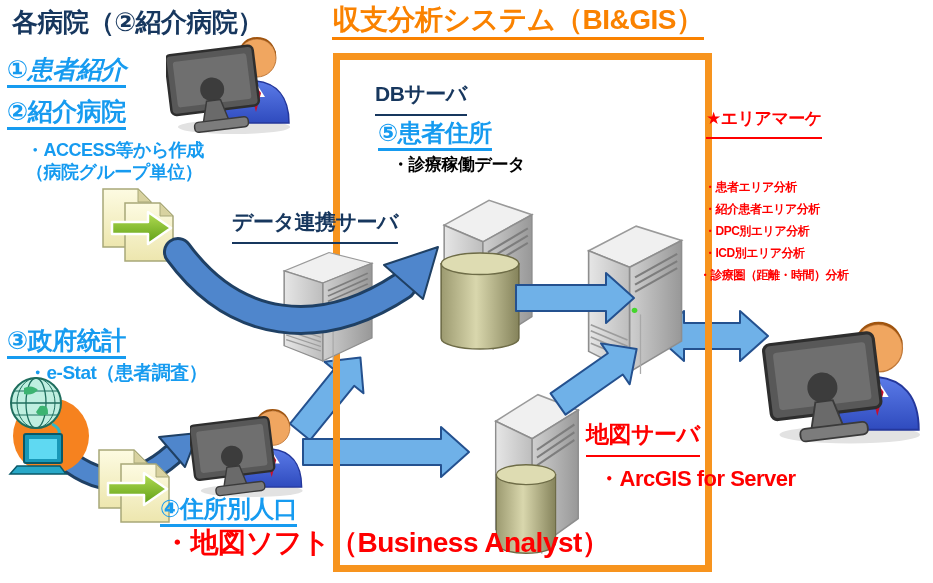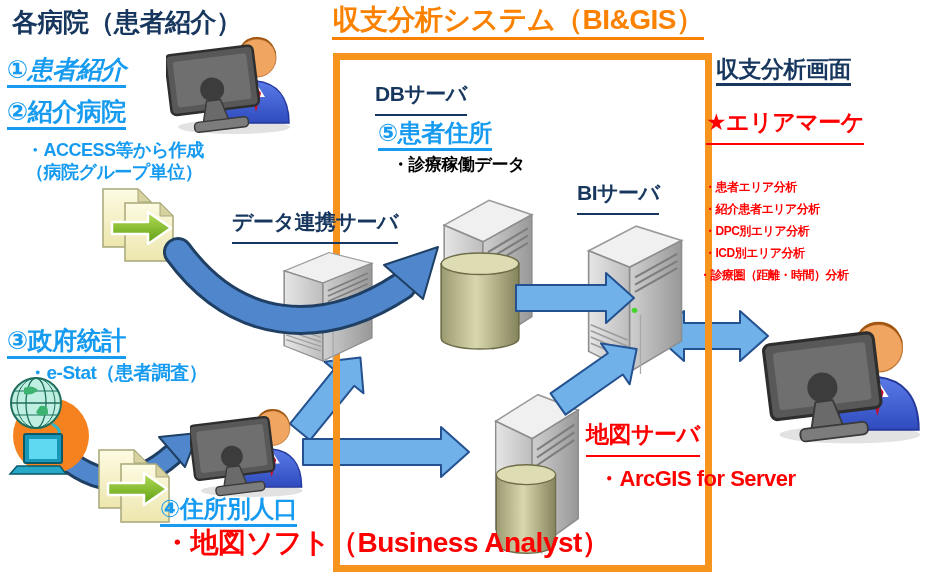--- a/index.html
+++ b/index.html
@@ -123,40 +123,38 @@
       </symbol>
     </defs>
   </svg>
 
   <div class="orange-box"></div>
 
   <div class="title txt">
     <span class="orange ul">収支分析システム（BI&amp;GIS）</span>
   </div>
 
-  <div class="abs txt navy z60" style="left:12px;top:8px;font-size:26px;">各病院（患者紹介）</div>
+  <div class="abs txt navy z60" style="left:12px;top:8px;font-size:26px;">各病院（②紹介病院）</div>
   <div class="abs txt z60" style="left:7px;top:55px;font-size:25px;font-style:italic;"><span class="blue ul">①患者紹介</span></div>
   <div class="abs txt z60" style="left:7px;top:97px;font-size:25px;"><span class="blue ul">②紹介病院</span></div>
   <div class="abs txt blue z60" style="left:26px;top:140px;font-size:18px;">・ACCESS等から作成</div>
   <div class="abs txt blue z60" style="left:26px;top:162px;font-size:18px;">（病院グループ単位）</div>
   <div class="abs txt z60" style="left:7px;top:326px;font-size:25px;"><span class="blue ul">③政府統計</span></div>
   <div class="abs txt blue z60" style="left:28px;top:362px;font-size:19px;">・e-Stat（患者調査）</div>
   <div class="abs txt z60" style="left:160px;top:495px;font-size:24px;text-align:center;"><span class="blue ul">④住所別人口</span></div>
   <div class="abs txt red z60" style="left:163px;top:527px;font-size:28px;">・地図ソフト（Business Analyst）</div>
 
   <div class="abs txt z60" style="left:232px;top:210px;font-size:21px;"><span class="navy ul2">データ連携サーバ</span></div>
   <div class="abs txt z60" style="left:375px;top:82px;font-size:21px;"><span class="navy ul2">DBサーバ</span></div>
   <div class="abs txt z60" style="left:378px;top:119px;font-size:24px;"><span class="blue ul">⑤患者住所</span></div>
   <div class="abs txt lblue z60" style="left:392px;top:155px;font-size:17px;">・診療稼働データ</div>
-  <div class="abs txt z60" style="left:577px;top:181px;font-size:21px;"><span class="navy ul2">BIサーバ</span></div>
   <div class="abs txt z60" style="left:586px;top:421px;font-size:23px;"><span class="red ul2">地図サーバ</span></div>
   <div class="abs txt red z60" style="left:598px;top:466px;font-size:22px;">・ArcGIS for Server</div>
 
-  <div class="abs txt z60" style="left:716px;top:56px;font-size:23px;"><span class="navy ul">収支分析画面</span></div>
-  <div class="abs txt z60" style="left:706px;top:109px;font-size:23px;"><span class="red ul2">★エリアマーケ</span></div>
+  <div class="abs txt z60" style="left:706px;top:109px;font-size:17px;"><span class="red ul2">★エリアマーケ</span></div>
   <div class="abs txt red z60 feat" style="left:704px;top:176px;">
     <div>・患者エリア分析</div>
     <div>・紹介患者エリア分析</div>
     <div>・DPC別エリア分析</div>
     <div>・ICD別エリア分析</div>
     <div style="margin-left:-5px;">・診療圏（距離・時間）分析</div>
   </div>
 
   <svg class="abs z35" style="left:166px;top:26px;" width="130" height="110">
       <use href="#sym-person"></use>

